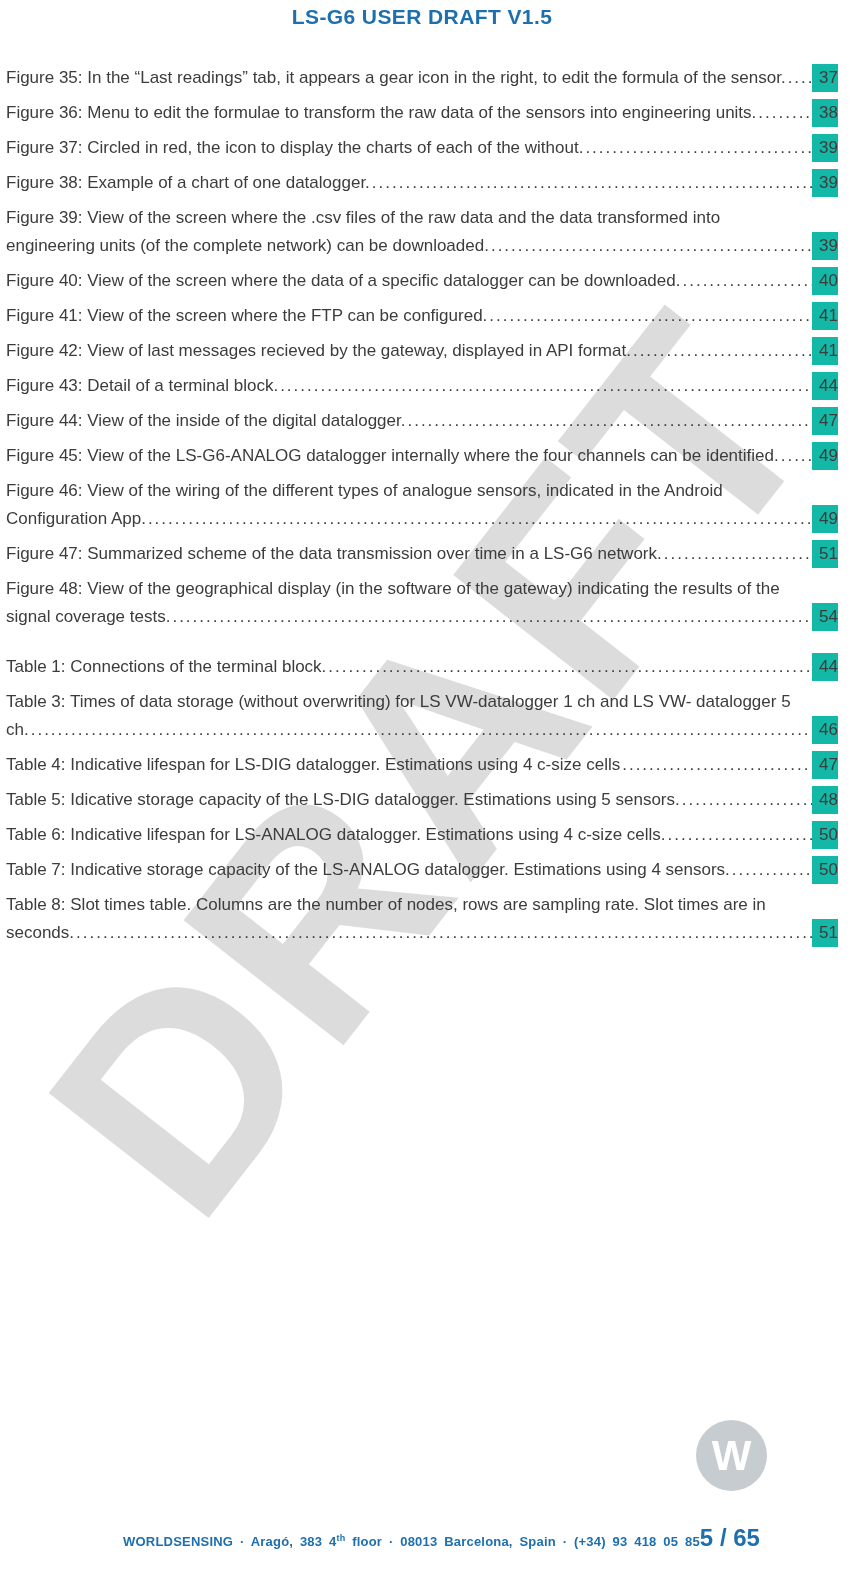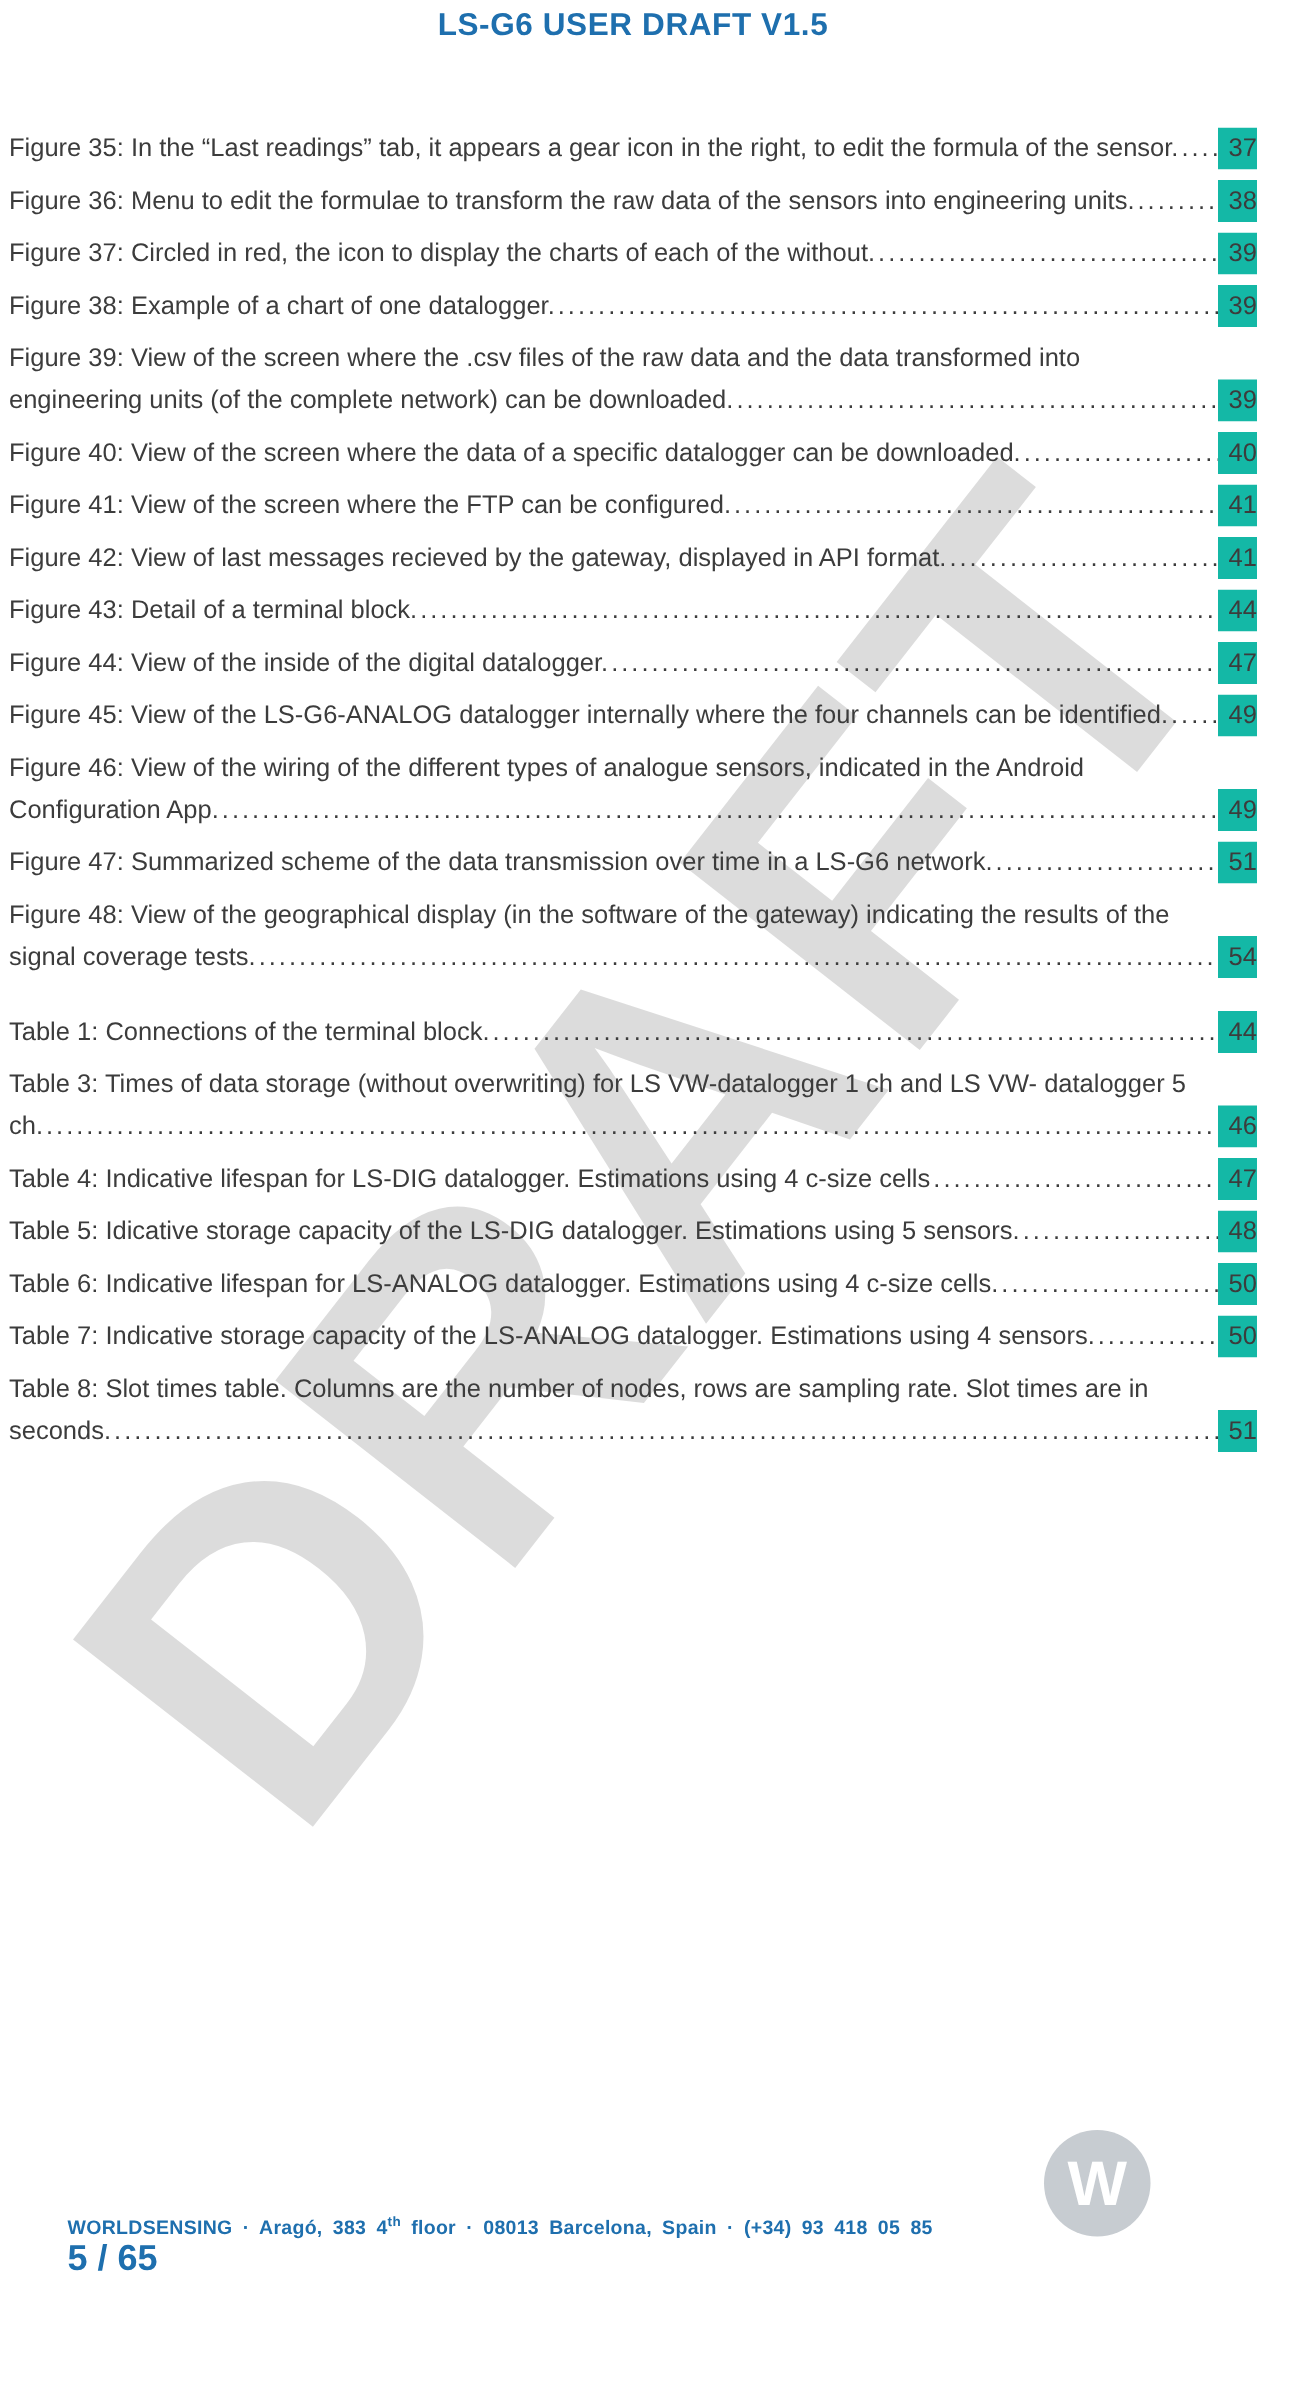--- a/index.html
+++ b/index.html
@@ -20,21 +20,21 @@
     user-select:none;pointer-events:none;
   }
 
   .content{position:relative;z-index:1;padding:0 27px 0 6px;}
 
   .doc-header{
     padding-top:5px;text-align:center;
     font-size:21px;font-weight:700;color:var(--blue);letter-spacing:.4px;
   }
 
-  .toc-list{margin-top:56px;}
+  .toc-list{margin-top:35px;}
   .toc-list.tables{margin-top:22px;}
 
   .entry{
     position:relative;overflow:hidden;
     margin:0 0 7px;padding-right:40px;
     font-size:17px;line-height:28px;color:var(--text);
   }
   .entry-text{white-space:normal;}
   
   .dots{display:inline-block;width:0;margin-left:2px;white-space:nowrap;overflow:visible;color:var(--text);}
@@ -50,22 +50,22 @@
   }
 
   .logo{
     position:absolute;right:98px;bottom:100px;width:71px;height:71px;
     border-radius:50%;background:#c7ccd1;
     display:flex;align-items:center;justify-content:center;z-index:1;
   }
   .logo-w{color:#fff;font-size:42px;font-weight:700;line-height:1;}
 
   .footer{
-    position:absolute;left:45px;right:27px;bottom:71px;
-    display:flex;justify-content:center;align-items:baseline;z-index:1;flex-direction:column;
+    position:absolute;left:45px;right:27px;bottom:39px;
+    display:flex;justify-content:center;align-items:baseline;z-index:1;
   }
   .company-info{font-size:13px;font-weight:700;color:var(--blue);letter-spacing:.2px;word-spacing:3px;}
   .company-info sup{font-size:9px;}
   .page-indicator{font-size:24px;font-weight:700;color:var(--blue);}
 </style>
 </head>
 <body>
 
 <div class="page">
 

